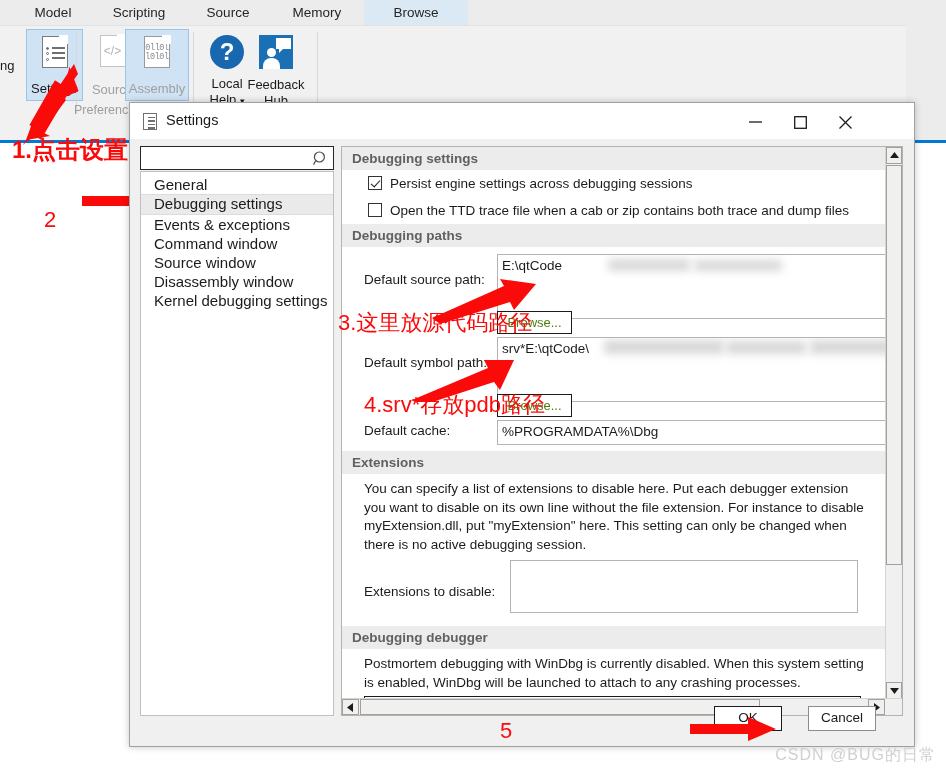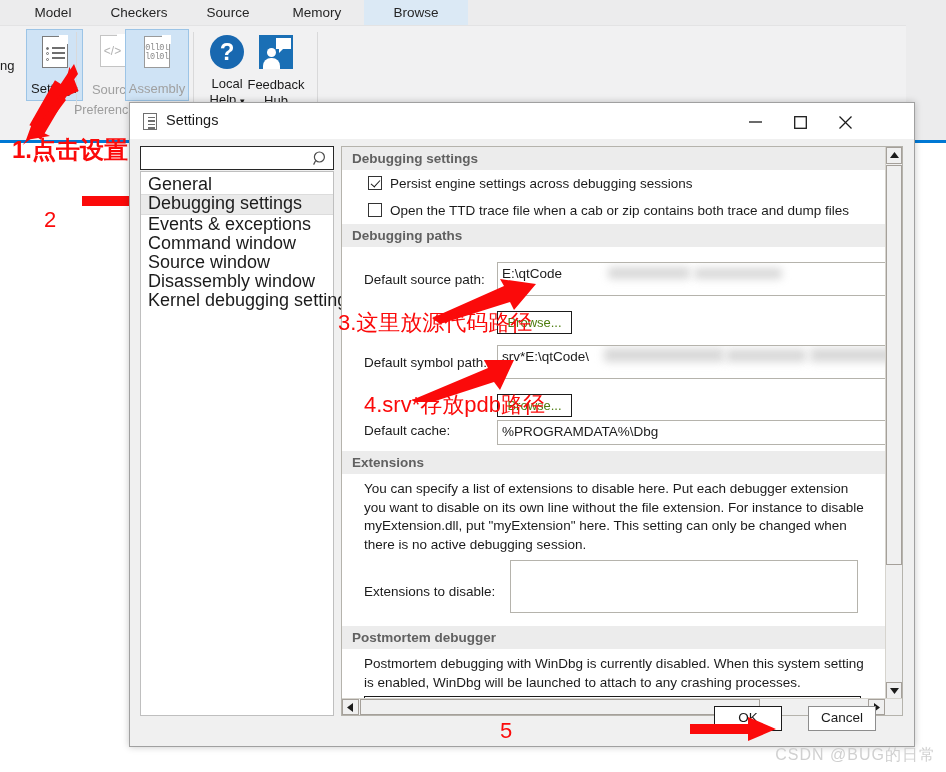--- a/index.html
+++ b/index.html
@@ -312,22 +312,22 @@
     position: absolute;
     left: 10px; top: 68px;
     width: 194px; height: 545px;
     background: #fff;
     border: 1px solid #bfbfbf;
     box-sizing: border-box;
   }
   .nav-item {
     height: 19px;
     line-height: 19px;
-    padding-left: 7px;
-    font-size: 18px;
+    padding-left: 13px;
+    font-size: 15px;
     color: #1b1b1b;
     cursor: default;
     white-space: nowrap;
   }
   .nav-item.selected {
     background: #eaeaea;
     border-top: 1px solid #dcdcdc;
     border-bottom: 1px solid #dcdcdc;
     line-height: 17px;
   }
@@ -396,23 +396,23 @@
     position: absolute;
     left: 22px;
     top: 18px;
     font-size: 13.5px;
     color: #1b1b1b;
     white-space: nowrap;
   }
   .path-field {
     position: absolute;
     left: 155px;
-    top: 8px;
+    top: 0;
     width: 396px;
-    height: 34px;
+    height: 65px;
     border: 1px solid #b5b3ac;
     background: #fff;
     box-sizing: border-box;
     font-size: 13.5px;
     color: #1b1b1b;
     padding: 3px 0 0 4px;
     overflow: hidden;
     white-space: nowrap;
   }
   .browse-row {
@@ -597,21 +597,21 @@
     white-space: nowrap;
   }
 </style>
 </head>
 <body>
 
 <div id="ribbon-area">
 
   <div id="ribbon-tabs">
     <div class="ribbon-tab" style="left:22px;width:62px;">Model</div>
-    <div class="ribbon-tab" style="left:100px;width:78px;">Checkers</div>
+    <div class="ribbon-tab" style="left:100px;width:78px;">Scripting</div>
     <div class="ribbon-tab" style="left:196px;width:64px;">Source</div>
     <div class="ribbon-tab" style="left:282px;width:70px;">Memory</div>
     <div class="ribbon-tab active" style="left:364px;width:104px;">Browse</div>
   </div>
 
   <div id="ribbon-body">
 
     <div class="leftover-label" style="left:0px;top:32px;">ng</div>
 
     <div class="rbtn sel" style="left:26px;">
@@ -800,21 +800,21 @@
 
       <div class="section-header">Extensions</div>
 
       <div class="desc-text">You can specify a list of extensions to disable here. Put each debugger extension you want to disable on its own line without the file extension. For instance to disable myExtension.dll, put "myExtension" here. This setting can only be changed when there is no active debugging session.</div>
 
       <div class="ext-row">
         <div class="ext-label">Extensions to disable:</div>
         <div class="ext-field"></div>
       </div>
 
-      <div class="section-header">Postmortem debugger</div>
+      <div class="section-header">Debugging debugger</div>
 
       <div class="desc-text">Postmortem debugging with WinDbg is currently disabled. When this system setting is enabled, WinDbg will be launched to attach to any crashing processes.</div>
 
       <div style="position:relative;height:26px;">
         <div class="pm-btn">Enable postmortem debugging</div>
       </div>
     </div>
 
     <div id="vscroll">
       <div class="sb-arrow up">

